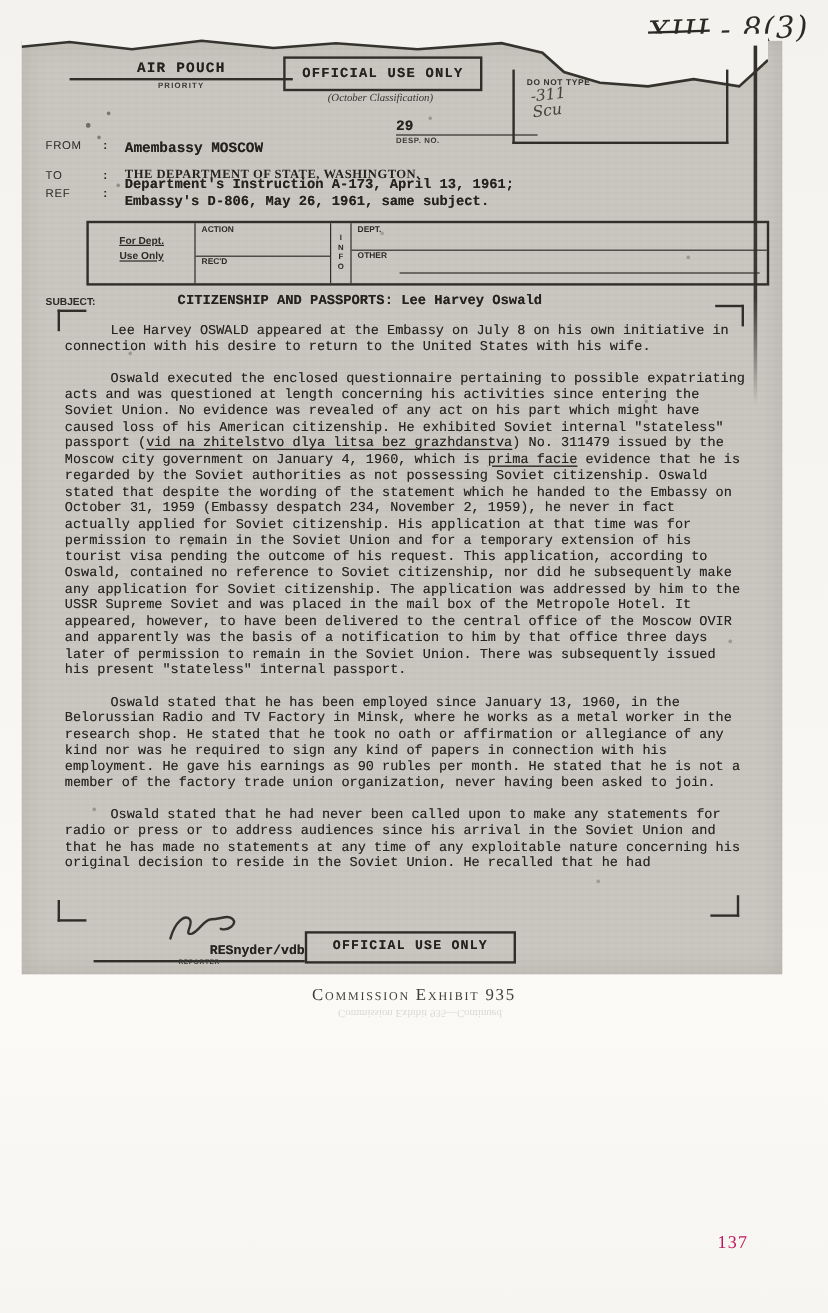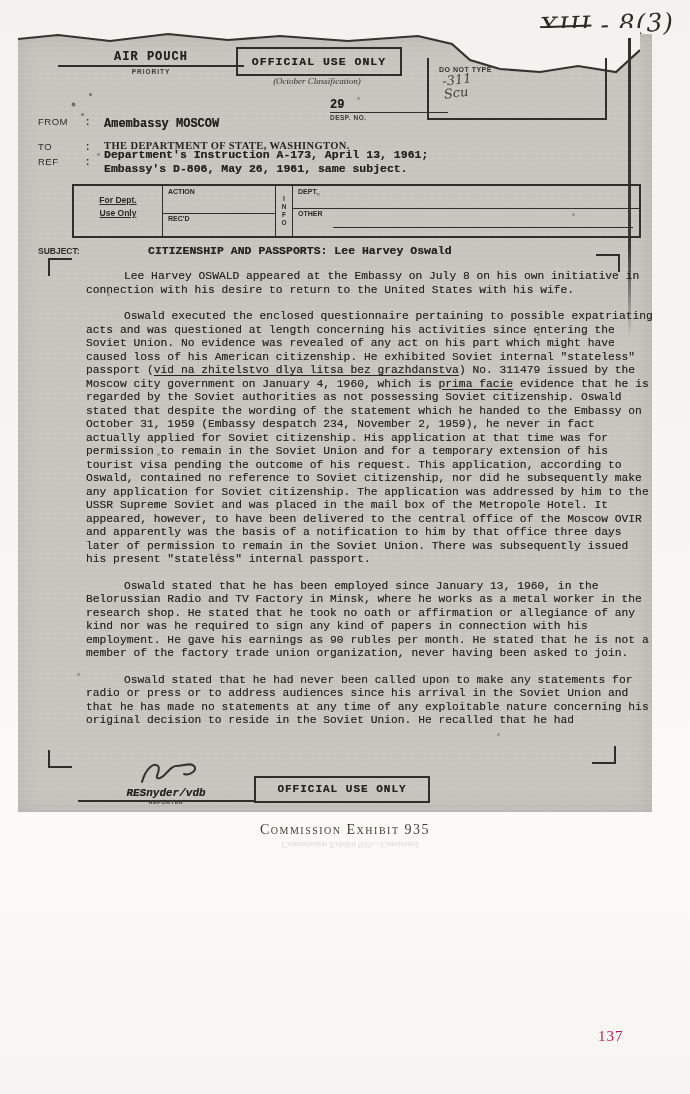--- a/index.html
+++ b/index.html
@@ -98,27 +98,27 @@
   
   .bracket{position:absolute;width:22px;height:16px;}
   .br-tl{left:30px;top:224px;border-left:2px solid #2f2e29;border-top:2px solid #2f2e29;}
   .br-tr{left:578px;top:220px;border-right:2px solid #2f2e29;border-top:2px solid #2f2e29;}
   .br-bl{left:30px;top:716px;border-left:2px solid #2f2e29;border-bottom:2px solid #2f2e29;}
   .br-br{left:574px;top:712px;border-right:2px solid #2f2e29;border-bottom:2px solid #2f2e29;}
 
   
   .body-text{position:absolute;left:36px;top:236px;width:568px;
     font-family:"Liberation Mono","DejaVu Sans Mono",monospace;font-size:11.3px;line-height:13.5px;
-    color:#262listed;color:#26251f;text-shadow:0 0 .4px rgba(38,37,31,.5);margin-left:32px;}
+    color:#262listed;color:#26251f;text-shadow:0 0 .4px rgba(38,37,31,.5);}
   .para{margin:0 0 13px 0;text-indent:38px;}
   .para u{text-underline-offset:2px;}
 
   
   .sig-squiggle{position:absolute;left:118px;top:724px;}
-  .sig-group{position:absolute;left:60px;top:748px;width:176px;text-align:center;border-bottom:2px solid #2f2e29;font-style:italic;}
+  .sig-group{position:absolute;left:60px;top:748px;width:176px;text-align:right;border-bottom:2px solid #2f2e29;}
   .sig-name{font-size:11px;}
   .sig-sub{position:absolute;left:60px;top:765px;width:176px;text-align:center;
     font-size:5.5px;font-weight:700;letter-spacing:.5px;color:#3a3933;}
   .class-box-bottom{position:absolute;left:236px;top:742px;width:172px;height:23px;border:2px solid #2f2e29;
     text-align:center;font-size:11px;line-height:23px;letter-spacing:1px;}
 
   
   .hand-mark{position:absolute;left:540px;top:10px;font-family:"DejaVu Serif",serif;
     font-size:25px;font-style:italic;color:#2b2a25;transform:rotate(-2deg);letter-spacing:1px;}
   .hand-mark .roman{text-decoration:line-through;text-decoration-thickness:2px;}

